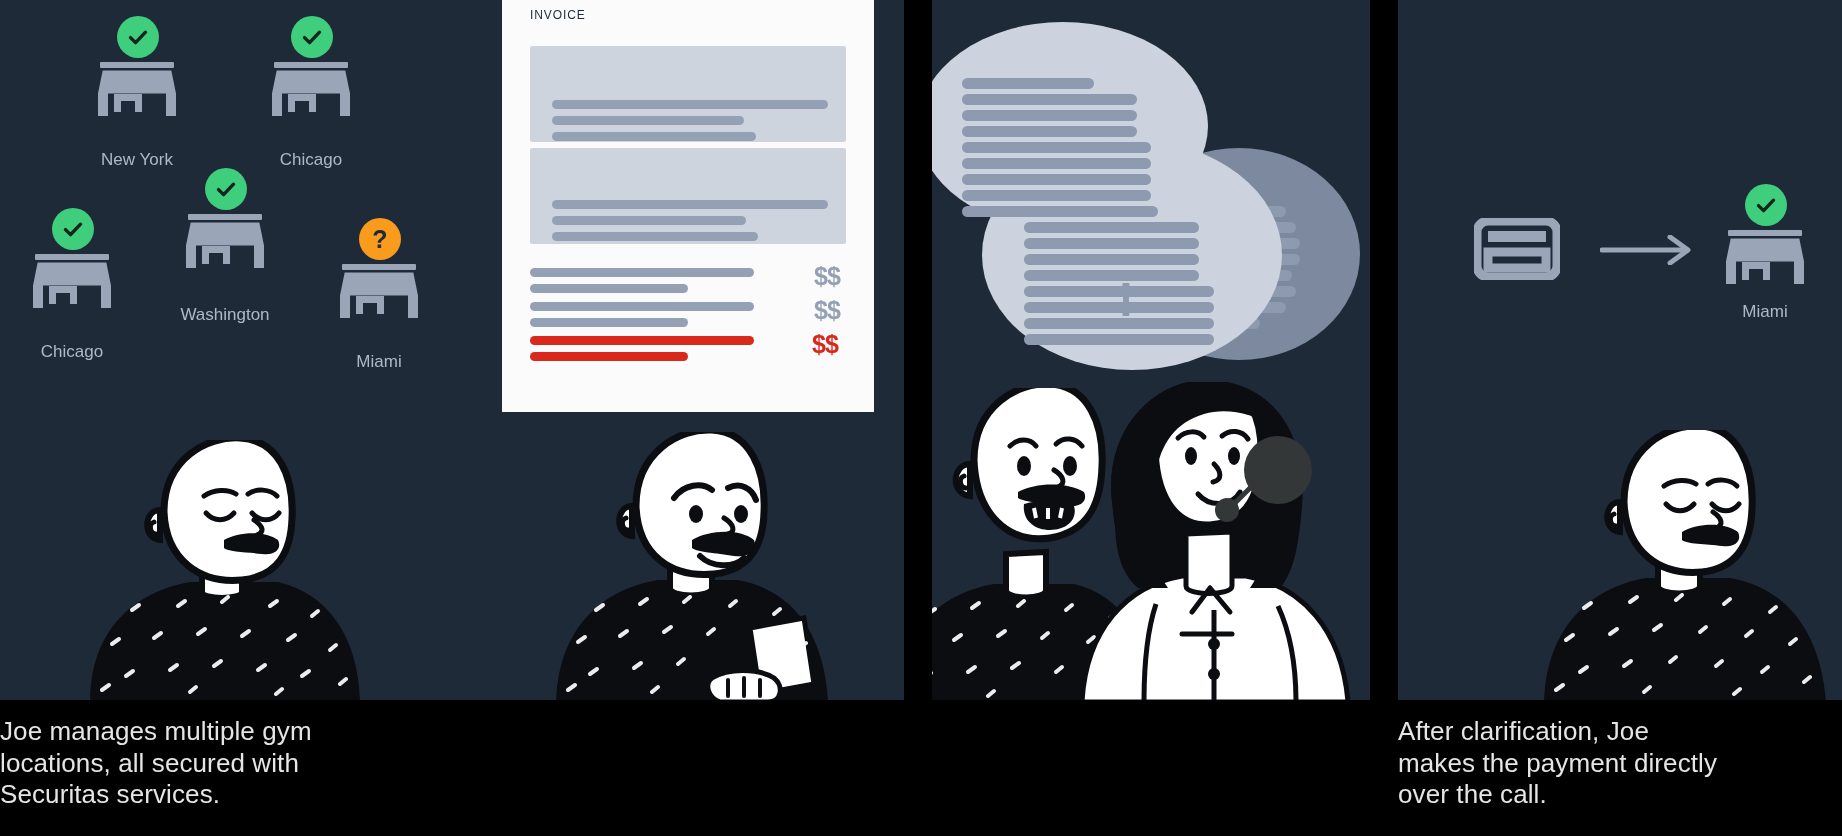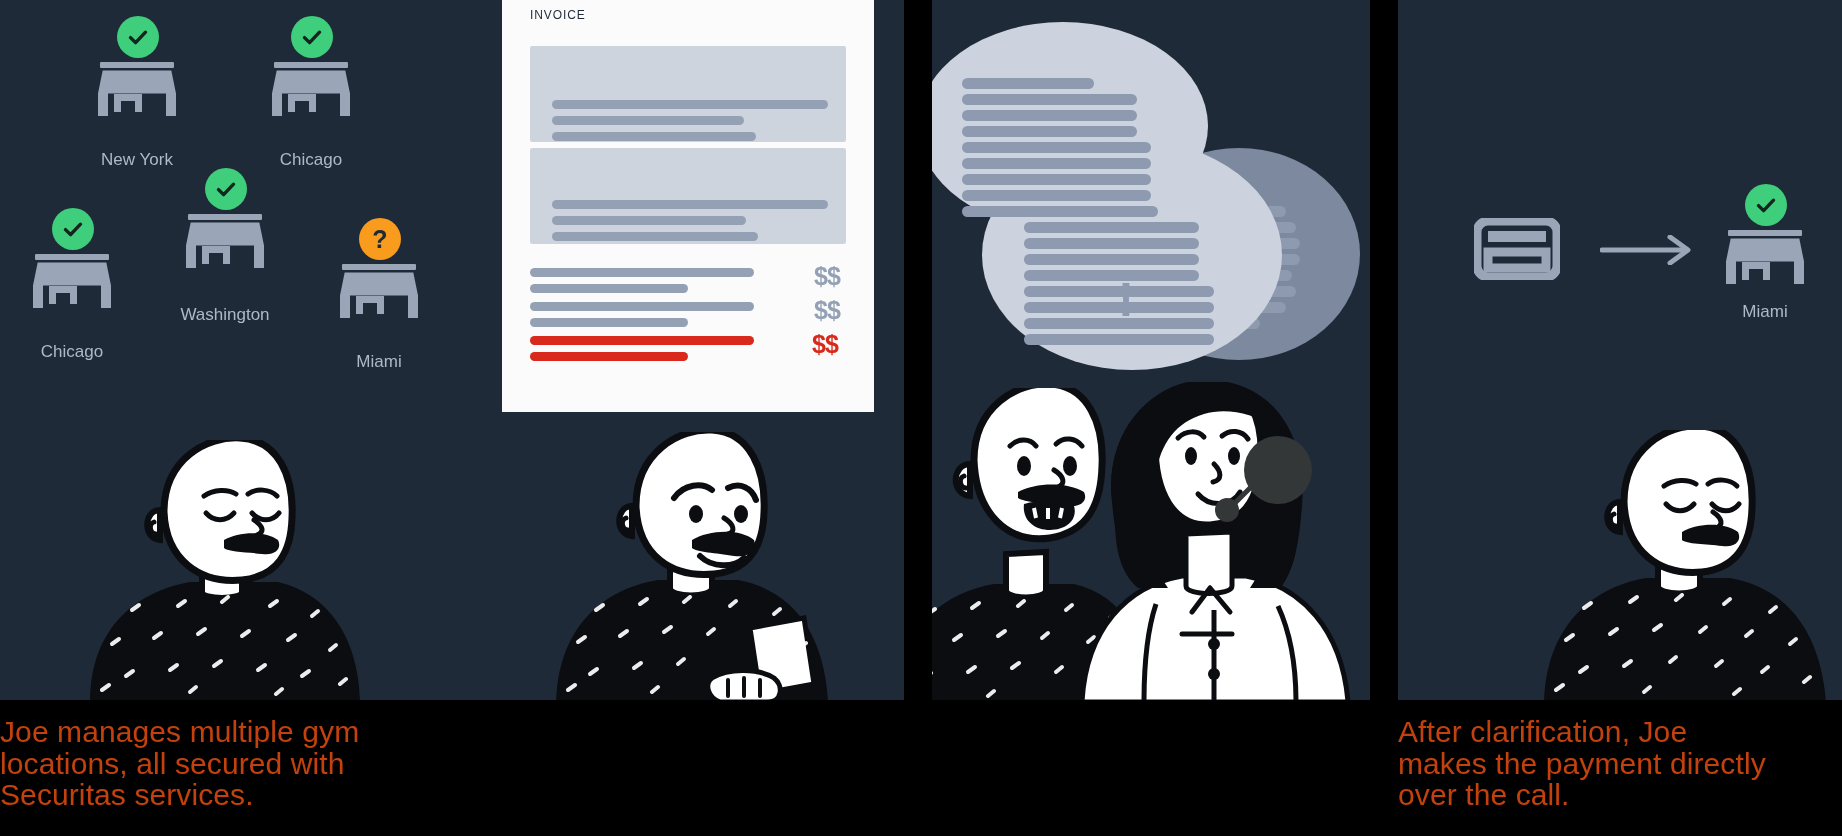--- a/index.html
+++ b/index.html
@@ -18,22 +18,22 @@
     position: absolute;
     top: 0;
     height: 700px;
     background: #1f2a39;
     overflow: hidden;
   }
   .panel-art { position: absolute; inset: 0; }
 
   .caption {
     position: absolute;
-    color: #c2410c;
-    font-size: 30px;
+    color: #e5e5e5;
+    font-size: 26px;
     line-height: 31.5px;
     letter-spacing: 0.1px;
     white-space: pre-line;
     top: 716px;
   }
 
   
   .store { position: absolute; }
   .store .awning-bar {
     position: absolute; left: 3%; top: 20%;

